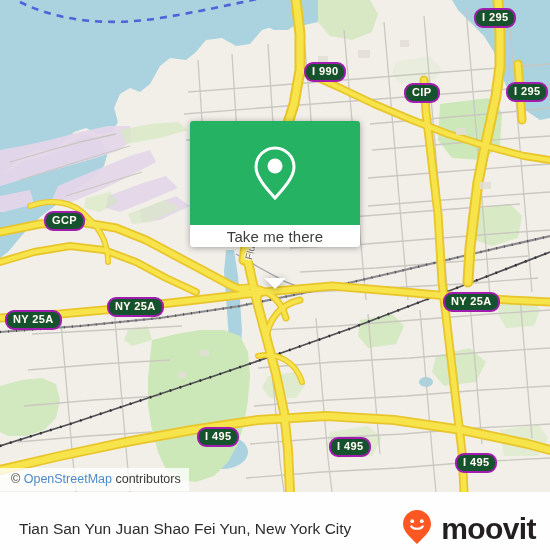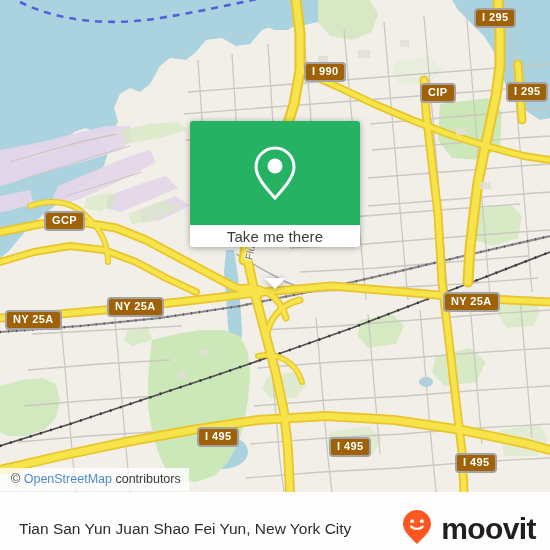--- a/index.html
+++ b/index.html
@@ -10,23 +10,23 @@
   }
   #root{position:relative;width:550px;height:550px;overflow:hidden;background:#f2efe9;}
 
   
   #map{position:absolute;left:0;top:0;width:550px;height:492px;overflow:hidden;background:#f2efe9;}
   #map svg{display:block;}
 
   
   .shield{
     position:absolute;
-    background:#a16207;
-    border:2px solid #a3a3a3;
-    border-radius:4px;
+    background:#14532d;
+    border:2px solid #a21caf;
+    border-radius:9px;
     color:#ffffff;
     font-size:11px;
     font-weight:bold;
     letter-spacing:.4px;
     padding:1px 6px 2px 6px;
     line-height:13px;
     white-space:nowrap;
     text-shadow:0 0 2px rgba(120,100,0,.35);
     box-sizing:border-box;
   }
@@ -306,21 +306,21 @@
           <rect x="306" y="196" width="8" height="6"></rect>
           <rect x="480" y="182" width="11" height="7"></rect>
           <rect x="200" y="350" width="9" height="6"></rect>
           <rect x="178" y="372" width="8" height="6"></rect>
         </g>
       </g>
     </svg>
 
     <div class="shield" style="left:474px;top:8px">I 295</div>
     <div class="shield" style="left:304px;top:62px">I 990</div>
-    <div class="shield" style="left:420px;top:83px">CIP</div>
+    <div class="shield" style="left:404px;top:83px">CIP</div>
     <div class="shield" style="left:506px;top:82px">I 295</div>
     <div class="shield" style="left:44px;top:211px">GCP</div>
     <div class="shield" style="left:107px;top:297px">NY 25A</div>
     <div class="shield" style="left:443px;top:292px">NY 25A</div>
     <div class="shield" style="left:5px;top:310px">NY 25A</div>
     <div class="shield" style="left:197px;top:427px">I 495</div>
     <div class="shield" style="left:329px;top:437px">I 495</div>
     <div class="shield" style="left:455px;top:453px">I 495</div>
 
     <div class="street-label" style="left:243px;top:258px;transform:rotate(-76deg);transform-origin:0 0;">Flushing Creek</div>

